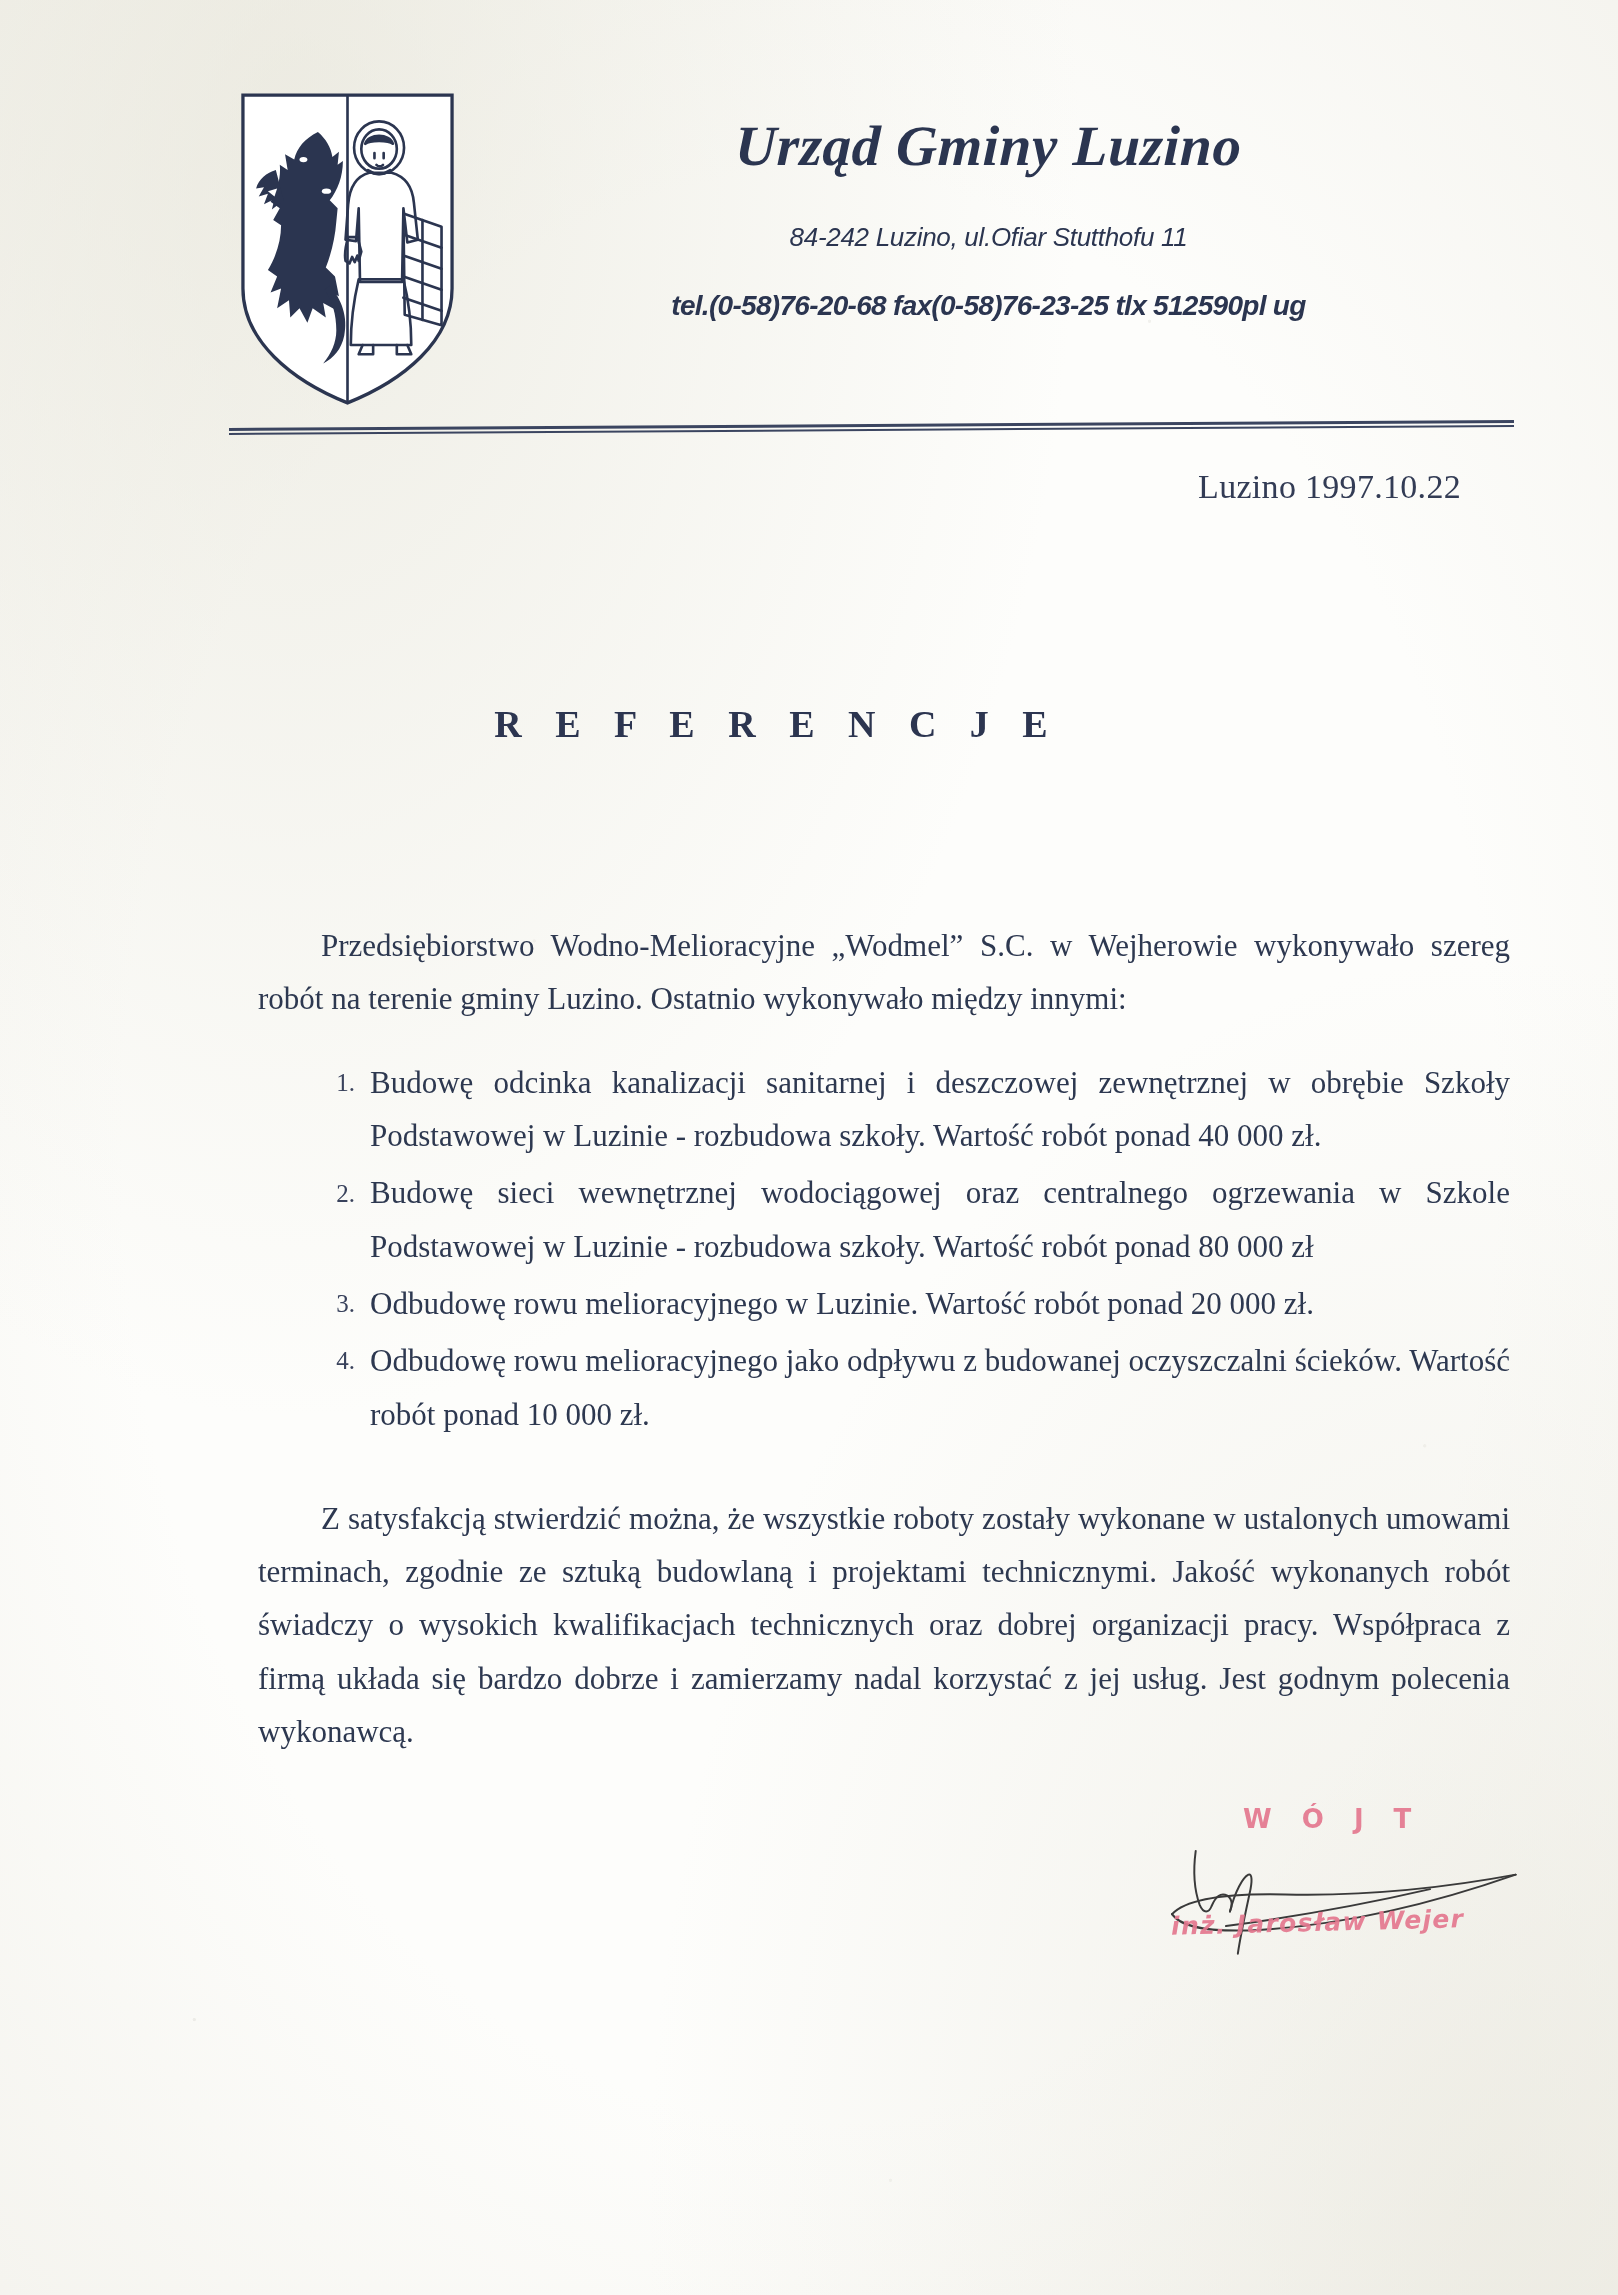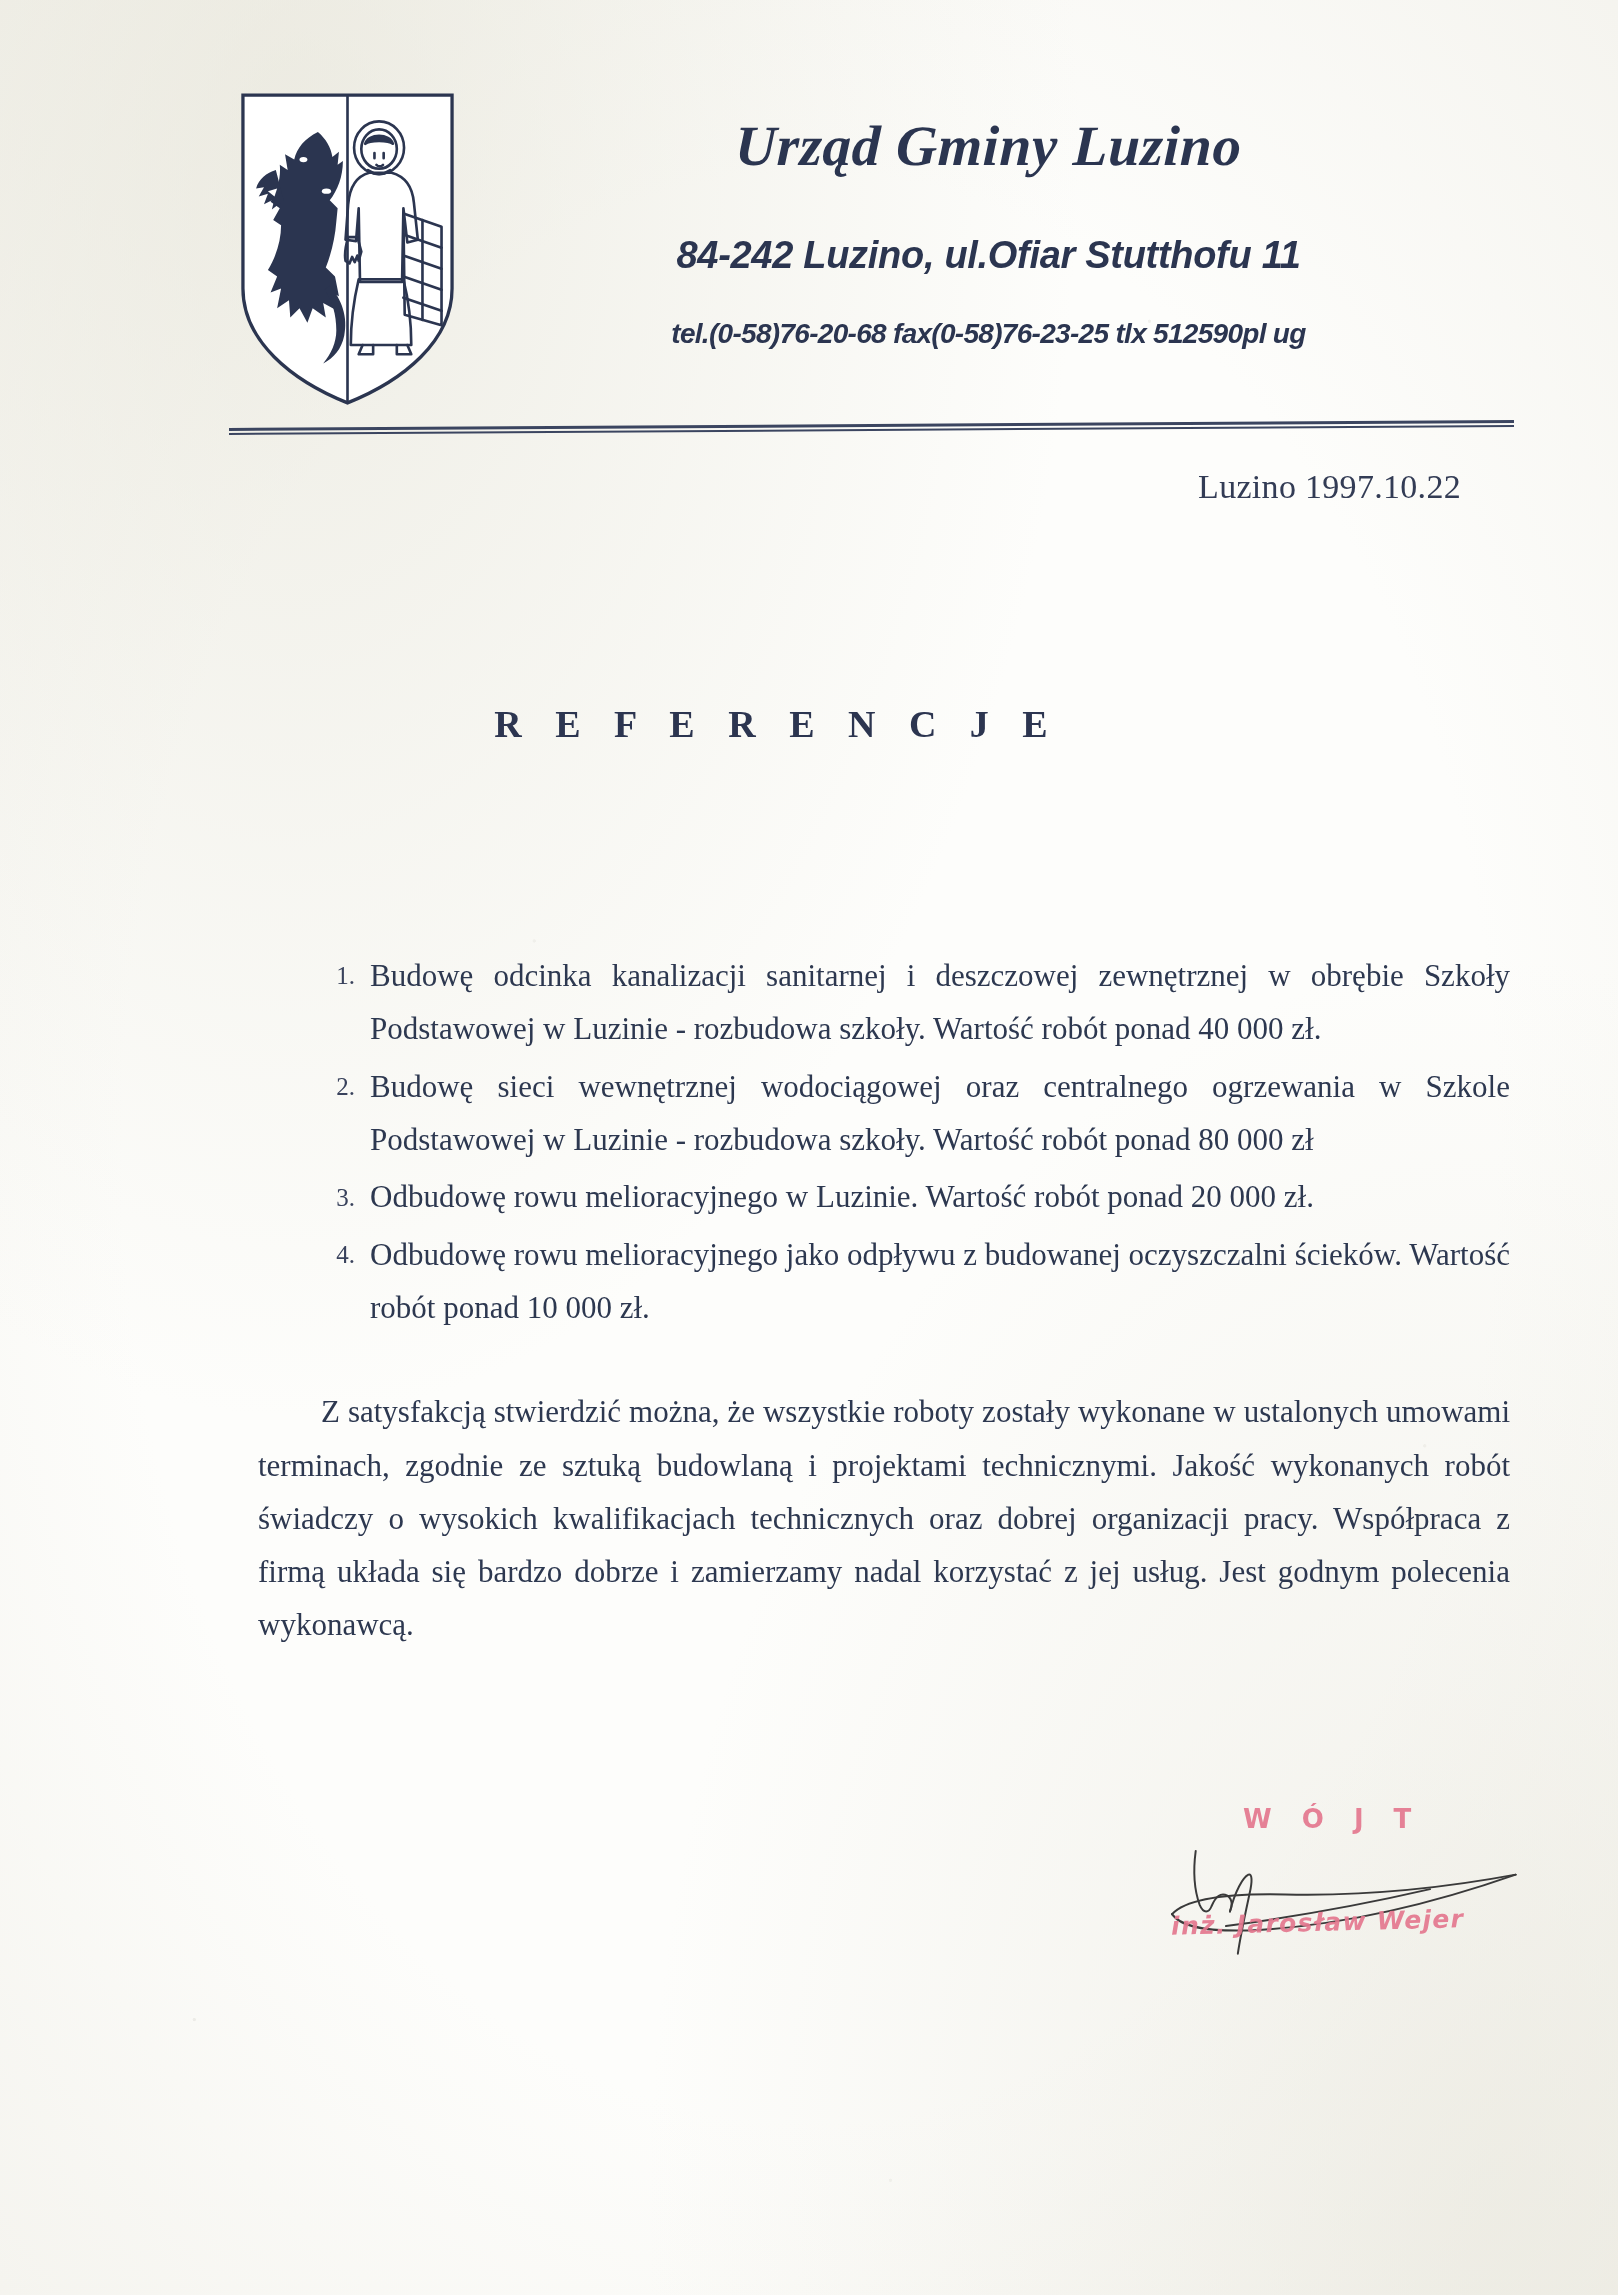--- a/index.html
+++ b/index.html
@@ -52,25 +52,25 @@
     font-style: italic;
     font-size: 57px;
     letter-spacing: 0.7px;
     color: #2b3550;
     margin: 0;
     line-height: 1.1;
     transform: skewX(-2deg);
   }
   .org-address {
     font-family: "Liberation Sans", "DejaVu Sans", sans-serif;
-    font-weight: bold;
+    font-weight: normal;
     font-style: italic;
-    font-size: 38px;
+    font-size: 26px;
     color: #2b3550;
-    margin: 16px;
+    margin: 4px;
     padding-top: 40px;
     letter-spacing: -0.3px;
   }
   .org-contact {
     font-family: "Liberation Sans", "DejaVu Sans", sans-serif;
     font-weight: bold;
     font-style: italic;
     font-size: 28px;
     color: #2b3550;
     margin: 12px;
@@ -295,20 +295,21 @@
         <i class="bot"></i>
     </div>
   </div>
 
   <div class="dateline">Luzino 1997.10.22</div>
 
   <div class="doc-title">R E F E R E N C J E</div>
 
   <div class="body-wrap">
 
+    <p class="para indent">Przedsiębiorstwo Wodno-Melioracyjne „Wodmel” S.C. w Wejherowie wykonywało szereg robót na terenie gminy Luzino. Ostatnio wykonywało między innymi:</p>
 
     <ul class="works">
       <li>
         <span class="num">1.</span>
         <span>Budowę odcinka kanalizacji sanitarnej i deszczowej zewnętrznej w obrębie Szkoły Podstawowej w Luzinie - rozbudowa szkoły. Wartość robót ponad 40 000 zł.</span>
       </li>
       <li>
         <span class="num">2.</span>
         <span>Budowę sieci wewnętrznej wodociągowej oraz centralnego ogrzewania w Szkole Podstawowej w Luzinie - rozbudowa szkoły. Wartość robót ponad 80 000 zł</span>
       </li>

